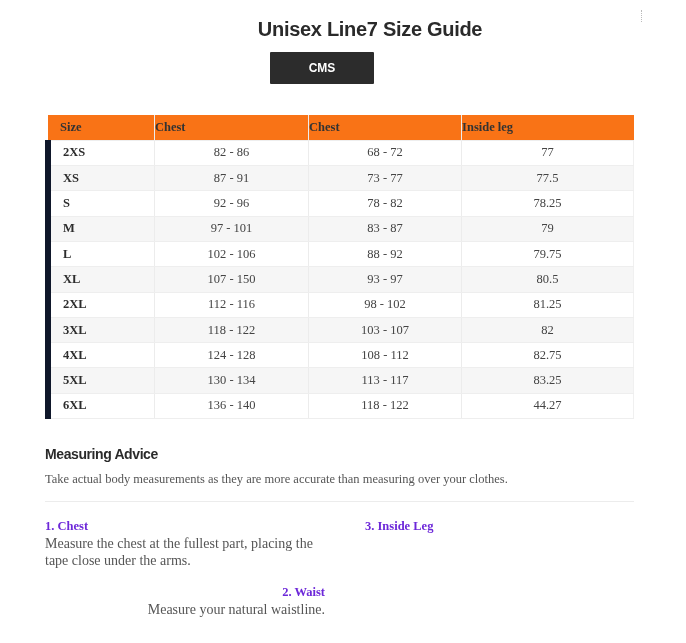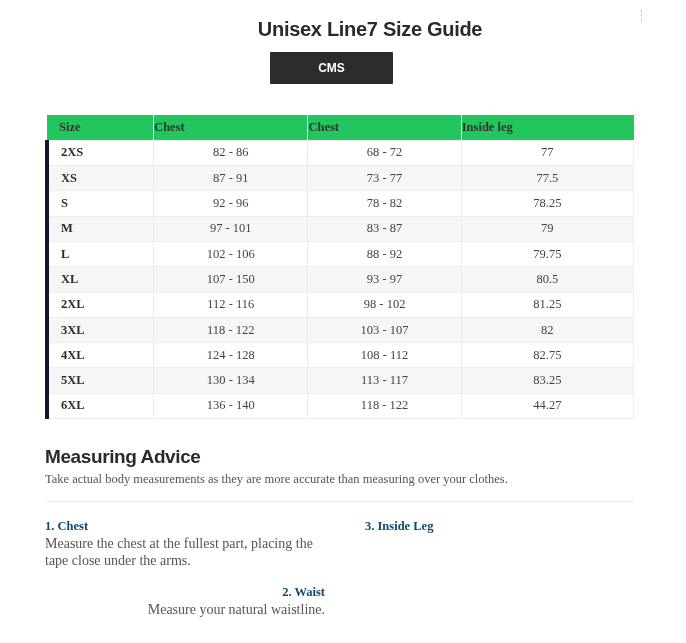--- a/index.html
+++ b/index.html
@@ -5,66 +5,66 @@
     * { box-sizing: border-box; margin: 0; padding: 0; }
     html, body { width: 686px; height: 643px; background: #ffffff; overflow: hidden; }
     body { position: relative; font-family: "Liberation Serif", "DejaVu Serif", serif; color: #2b2b2b; }
 
     .title {
       position: absolute; left: 0; top: 18px; width: 740px; text-align: center;
       font-family: "Liberation Sans", "DejaVu Sans", sans-serif;
       font-weight: bold; font-size: 20px; color: #2a2a2a; letter-spacing: -0.3px;
     }
     .unit-btn {
-      position: absolute; left: 270px; top: 52px; width: 123px; height: 32px;
+      position: absolute; left: 270px; top: 52px; width: 104px; height: 32px;
       background: #2c2c2c; color: #ffffff; border: none;
       font-family: "Liberation Sans", "DejaVu Sans", sans-serif;
       font-weight: bold; font-size: 12px; display: flex; align-items: center; justify-content: center;
       border-radius: 1px; cursor: pointer;
     }
     .corner-mark {
       position: absolute; left: 641px; top: 10px; width: 1px; height: 12px;
       border-left: 1px dotted #bbbbbb;
     }
 
     table.size-table {
       position: absolute; left: 45px; top: 115px; width: 589px;
       border-collapse: collapse; font-size: 12.5px;
     }
     .size-table th, .size-table td {
       height: 25.3px; border-right: 1px solid #ececec; border-bottom: 1px solid #eeeeee;
       padding: 0 0 0 12px;
     }
     .size-table th:last-child, .size-table td:last-child { border-right: none; }
-    .size-table thead tr { background: #22c55e; margin-top: 48px; }
+    .size-table thead tr { background: #f97316; margin-top: 48px; }
     .size-table th { font-weight: bold; color: #333; text-align: left; padding: 0; }
     .size-table th.col-size { text-align: left; padding-left: 12px; }
     .size-table td { color: #444; text-align: center; padding: 0; }
     .size-table td.col-size { text-align: left; padding-left: 12px; font-weight: bold; color: #2d2d2d; }
     .size-table tbody tr:nth-child(even) { background: #f6f6f6; }
     .size-table tbody tr:nth-child(odd) { background: #ffffff; }
     .size-table col.c1 { width: 107px; }
     .size-table col.c2 { width: 155px; }
     .size-table col.c3 { width: 154px; }
     .size-table col.c4 { width: 173px; }
-    .size-table tbody tr { border-left: 4px solid #0f172a; border-right: 1px solid #f0f0f0; }
+    .size-table tbody tr { border-left: 6px solid #0f172a; border-right: 1px solid #f0f0f0; }
 
     .advice-heading {
       position: absolute; left: 45px; top: 446px;
       font-family: "Liberation Sans", "DejaVu Sans", sans-serif;
-      font-weight: bold; font-size: 19px; color: #2a2a2a; letter-spacing: -0.4px;
+      font-weight: bold; font-size: 14px; color: #2a2a2a; letter-spacing: -0.4px;
     }
     .advice-intro {
       position: absolute; left: 45px; top: 472px; font-size: 12.5px; color: #555;
     }
     .divider {
       position: absolute; left: 45px; top: 501px; width: 589px; height: 1px; background: #ececec;
     }
     .tip { position: absolute; width: 280px; }
-    .tip-title { font-weight: bold; font-size: 12.5px; color: #0c4a6e; line-height: 17px; }
+    .tip-title { font-weight: bold; font-size: 12.5px; color: #6d28d9; line-height: 17px; }
     .tip-text { font-size: 14px; color: #555; line-height: 17px; }
     .tip-chest { left: 45px; top: 518px; }
     .tip-leg { left: 365px; top: 518px; }
     .tip-waist { left: 45px; top: 584px; text-align: right; }
   </style>
 </head>
 <body>
 
 <div class="corner-mark"></div>
 

